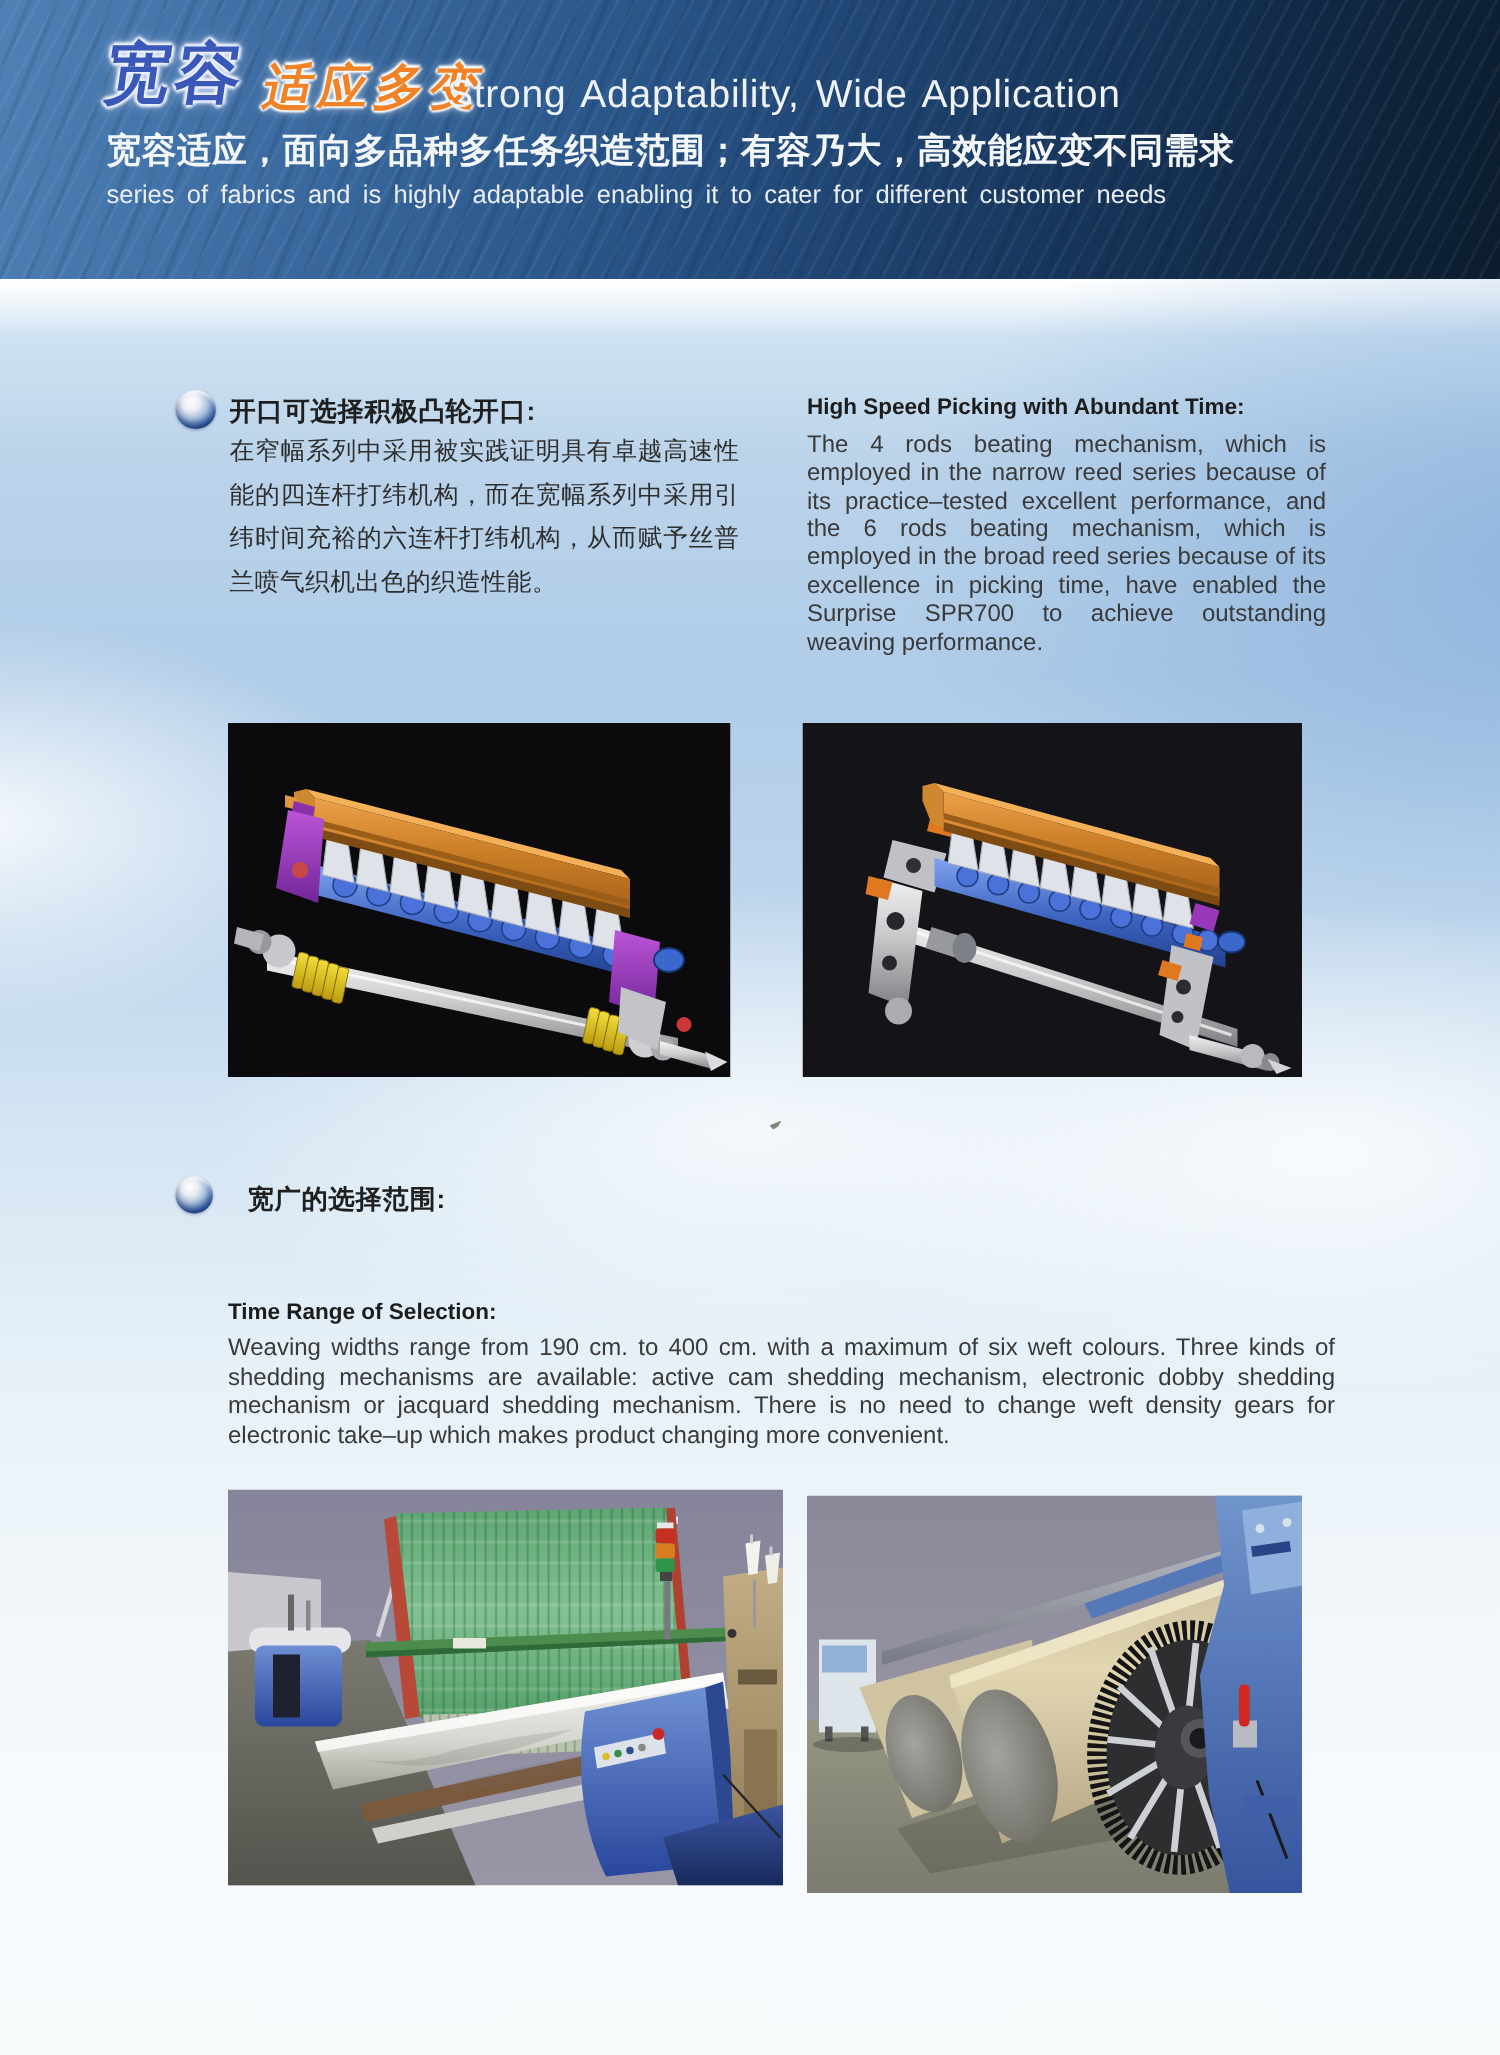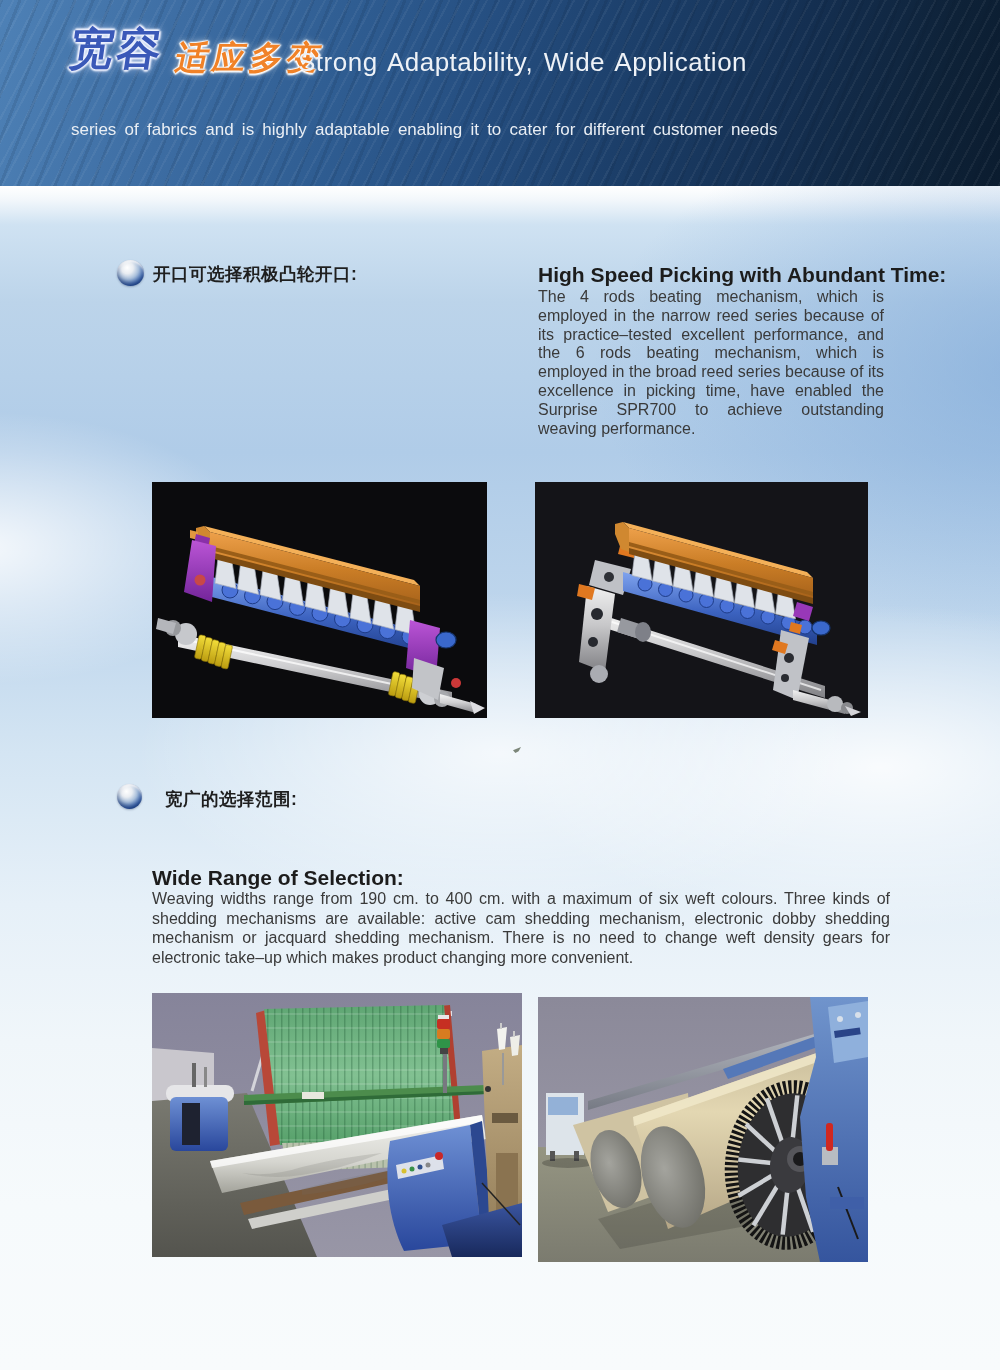--- a/index.html
+++ b/index.html
@@ -26,43 +26,45 @@
     transform:skewX(-12deg);
     text-shadow:-1.5px 0 1.5px #fff,1.5px 0 1.5px #fff,0 -1.5px 1.5px #fff,0 1.5px 1.5px #fff,0 0 7px rgba(255,255,255,.85);}
   .title-en{left:298px;top:47px;font-size:26px;color:#eef2f7;letter-spacing:.5px;word-spacing:3px;text-align:center;}
   .subtitle-cn{left:71px;top:85px;font-size:23px;font-weight:bold;color:#f4f7fa;letter-spacing:.5px;white-space:nowrap;}
   .desc-en{left:71px;top:117px;font-size:17px;line-height:26px;color:#e9eef4;word-spacing:3.5px;white-space:nowrap;}
   .bullet{width:27px;height:26px;border-radius:50%;
     background:radial-gradient(circle at 38% 30%, #ffffff 0%, #e9edf2 24%, #a9c0dc 46%, #3e6cb8 72%, #1c3c76 96%);
     box-shadow:inset 0 -3px 5px rgba(10,30,80,.55), inset 0 2px 2px rgba(255,255,255,.9), 0 1px 2px rgba(20,40,80,.3);}
   .h-cn{font-size:17.5px;font-weight:bold;color:#1f1f1f;letter-spacing:.5px;white-space:nowrap;}
   .p-cn{font-size:16.5px;line-height:29px;color:#2e2e2e;text-align:justify;letter-spacing:.3px;}
-  .h-en{font-size:21px;font-weight:bold;color:#1c1c1c;white-space:nowrap;}
+  .h-en{font-size:15px;font-weight:bold;color:#1c1c1c;white-space:nowrap;}
   .p-en{font-size:16px;color:#3a3a3a;text-align:justify;}
   .fig{position:absolute;}
   .fig svg{display:block;width:100%;height:100%;}
   .speck{position:absolute;left:513px;top:747px;width:8px;height:6px;background:#54604e;opacity:.75;
     clip-path:polygon(0 55%,45% 30%,100% 0,70% 70%,30% 100%);}
 </style>
 </head>
 <body>
 
 <div class="page">
 
   <div class="header">
     <span class="abs title-cn">宽容</span>
     <span class="abs title-accent">适应多变</span>
     <span class="abs title-en">Strong Adaptability, Wide Application</span>
+    <div class="abs subtitle-cn">宽容适应，面向多品种多任务织造范围；有容乃大，高效能应变不同需求</div>
     <div class="abs desc-en">
       <div>series of fabrics and is highly adaptable  enabling it to cater for different customer needs</div>
     </div>
   </div>
 
   <div class="abs bullet" style="left:117px;top:260px;"></div>
   <div class="abs h-cn" style="left:153px;top:262px;">开口可选择积极凸轮开口:</div>
+  <div class="abs p-cn" style="left:153px;top:287px;width:340px;">在窄幅系列中采用被实践证明具有卓越高速性能的四连杆打纬机构，而在宽幅系列中采用引纬时间充裕的六连杆打纬机构，从而赋予丝普兰喷气织机出色的织造性能。</div>
   <div class="abs h-en" style="left:538px;top:263px;">High Speed Picking with Abundant Time:</div>
   <div class="abs p-en" style="left:538px;top:288px;width:346px;line-height:18.8px;">The 4 rods beating mechanism, which is employed in the narrow reed series because of its practice–tested excellent performance, and the 6 rods beating mechanism, which is employed in the broad reed series because of its excellence in picking time, have enabled the Surprise SPR700 to achieve outstanding weaving performance.</div>
 
   <div class="fig" style="left:152px;top:482px;width:335px;height:236px;">
     <svg viewBox="0 0 335 236">
       <defs>
         <linearGradient id="a-or" x1="0" y1="0" x2="0" y2="1">
             <stop offset="0" stop-color="#eda04a"></stop>
             <stop offset=".5" stop-color="#ca7d26"></stop>
             <stop offset="1" stop-color="#a5611a"></stop>
@@ -229,21 +231,21 @@
       <polygon points="256,140 267,143 265,152 254,149" fill="#e07820"></polygon>
       <polygon points="258,208 310,222 310,232 258,218" fill="url(#b-si)"></polygon>
       <circle cx="300" cy="222" r="8" fill="#b8babe"></circle>
         <circle cx="312" cy="226" r="6" fill="#88898d"></circle>
       <polygon points="310,224 326,230 316,234" fill="#d4d4d8"></polygon>
     </svg>
   </div>
 
   <div class="abs bullet" style="left:117px;top:784px;width:25px;height:25px;"></div>
   <div class="abs h-cn" style="left:165px;top:787px;">宽广的选择范围:</div>
-  <div class="abs h-en" style="left:152px;top:866px;">Wide Range of Selection:</div>
+  <div class="abs h-en" style="left:152px;top:866px;">Time Range of Selection:</div>
   <div class="abs p-en" style="left:152px;top:889px;width:738px;line-height:19.5px;">Weaving widths range from 190 cm. to 400 cm. with a maximum of six weft colours. Three kinds of shedding mechanisms are available: active cam shedding mechanism, electronic dobby shedding mechanism or jacquard shedding mechanism. There is no need to change weft density gears for electronic take–up which makes product changing more convenient.</div>
 
   <div class="speck"></div>
 
   <div class="fig" style="left:152px;top:993px;width:370px;height:264px;">
     <svg viewBox="0 0 370 264">
       <defs>
         <linearGradient id="c-wall" x1="0" y1="0" x2="0" y2="1">
             <stop offset="0" stop-color="#86849a"></stop>
             <stop offset="1" stop-color="#9896a6"></stop>

